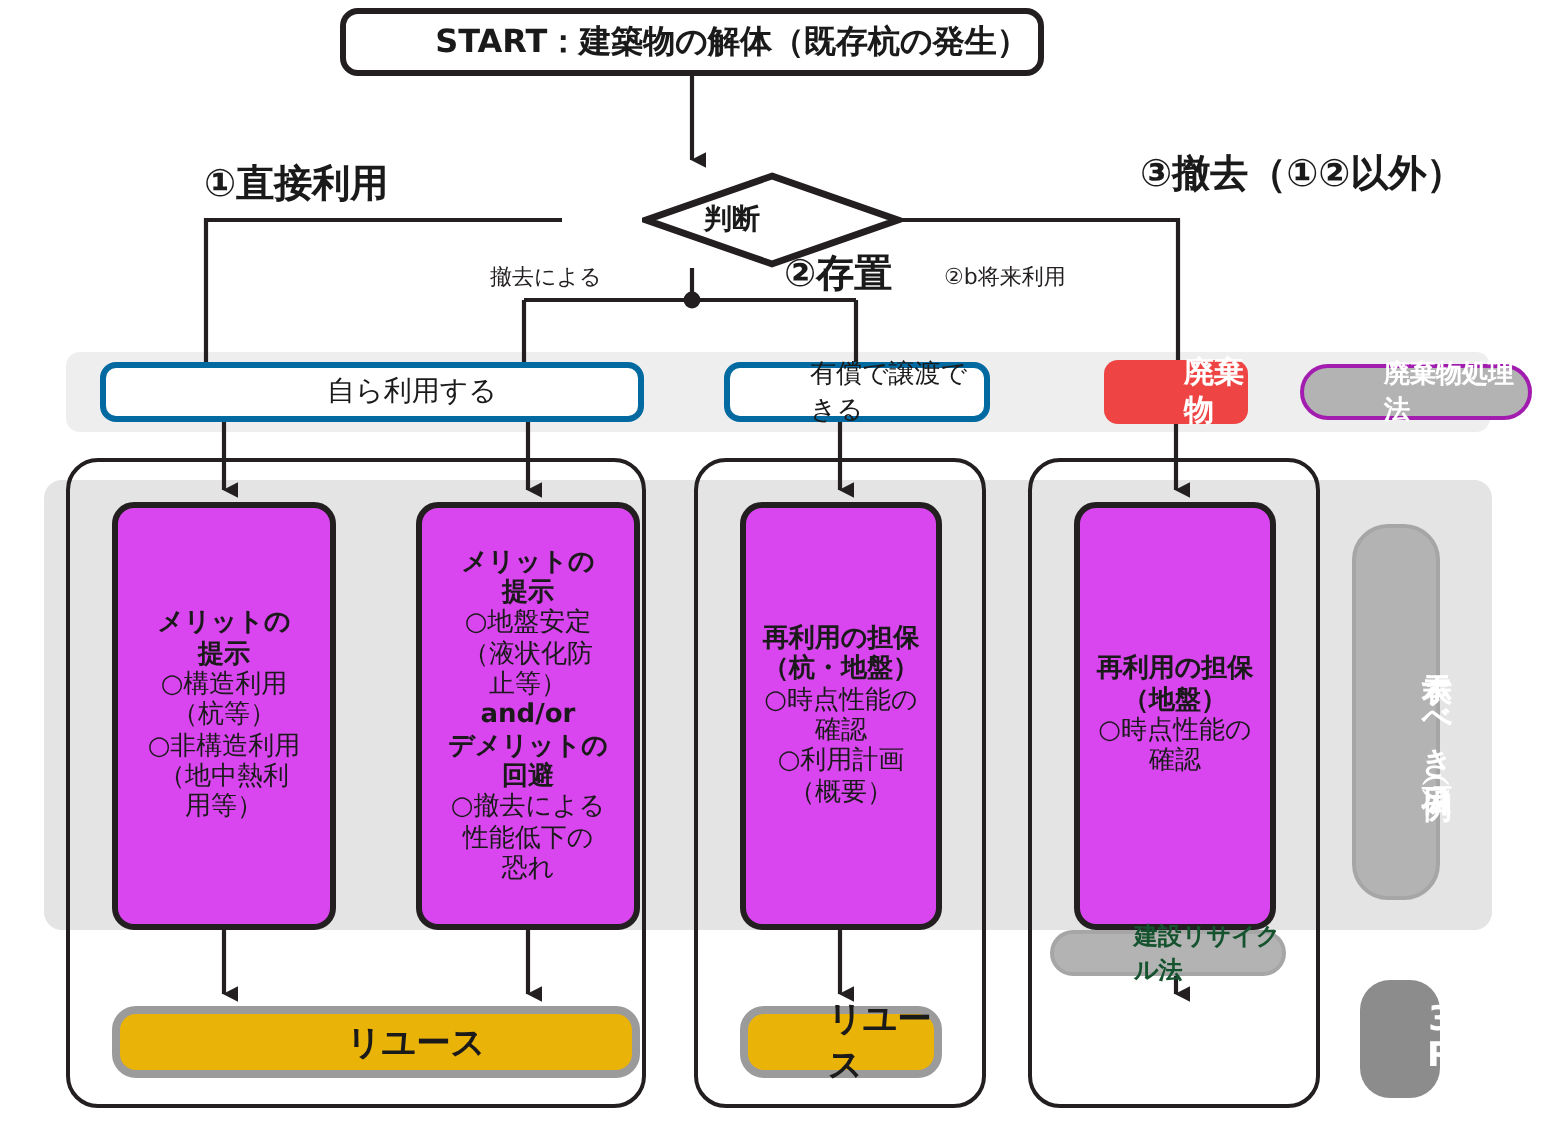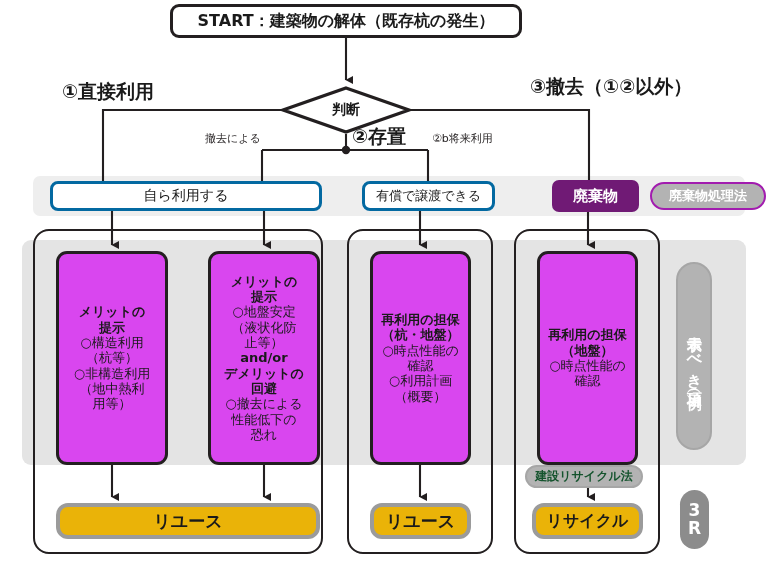--- a/index.html
+++ b/index.html
@@ -7,21 +7,21 @@
   body {
     width:777px; height:573px;
     background:#ffffff;
     font-family:"DejaVu Sans","Liberation Sans",sans-serif;
     color:#1a1a1a;
     overflow:hidden;
   }
   #stage { position:relative; width:777px; height:573px; }
 
   
-  .abs { position:absolute; }
+  .abs { position:absolute;padding-left:40px; }
 
   
   .start-box{
     left:170px; top:4px; width:352px; height:34px;
     border:3px solid #231f20; border-radius:9px; background:#fff;
     display:flex; align-items:center; justify-content:center;
     font-weight:bold; font-size:16px; letter-spacing:0px;
   }
 
   
@@ -45,22 +45,22 @@
 
   
   .rbox{
     border:3px solid #0369a1; border-radius:8px; background:#fff;
     display:flex; align-items:center; justify-content:center;
     font-size:14px; height:30px;
   }
   .rbox.b1{ left:50px; top:181px; width:272px; }
   .rbox.b2{ left:362px; top:181px; width:133px; font-size:13px; }
   .dark-pill{
-    left:552px; top:180px; width:87px; height:32px;
-    background:#701a75; color:#fff; border-radius:7px;
+    left:552px; top:180px; width:72px; height:32px;
+    background:#ef4444; color:#fff; border-radius:7px;
     display:flex; align-items:center; justify-content:center;
     font-weight:bold; font-size:15px;
   }
   .law-pill{
     left:650px; top:182px; width:116px; height:28px;
     background:#b3b3b3; color:#fff; border-radius:14px;
     display:flex; align-items:center; justify-content:center;
     font-weight:bold; font-size:13px;
     border:2px solid #a21caf;
   }
@@ -266,23 +266,20 @@
   <div class="abs recycle-law-pill">
     <span>建設リサイクル法</span>
   </div>
 
   <div class="abs result r1">
     <span>リユース</span>
   </div>
   <div class="abs result r2">
     <span>リユース</span>
   </div>
-  <div class="abs result r3">
-    <span>リサイクル</span>
-  </div>
 
   <div class="abs vpill">
     <span>表示すべき項目（例）</span>
   </div>
   <div class="abs threeR">
     <span>3</span>
     <span>R</span>
   </div>
 
 </div>

